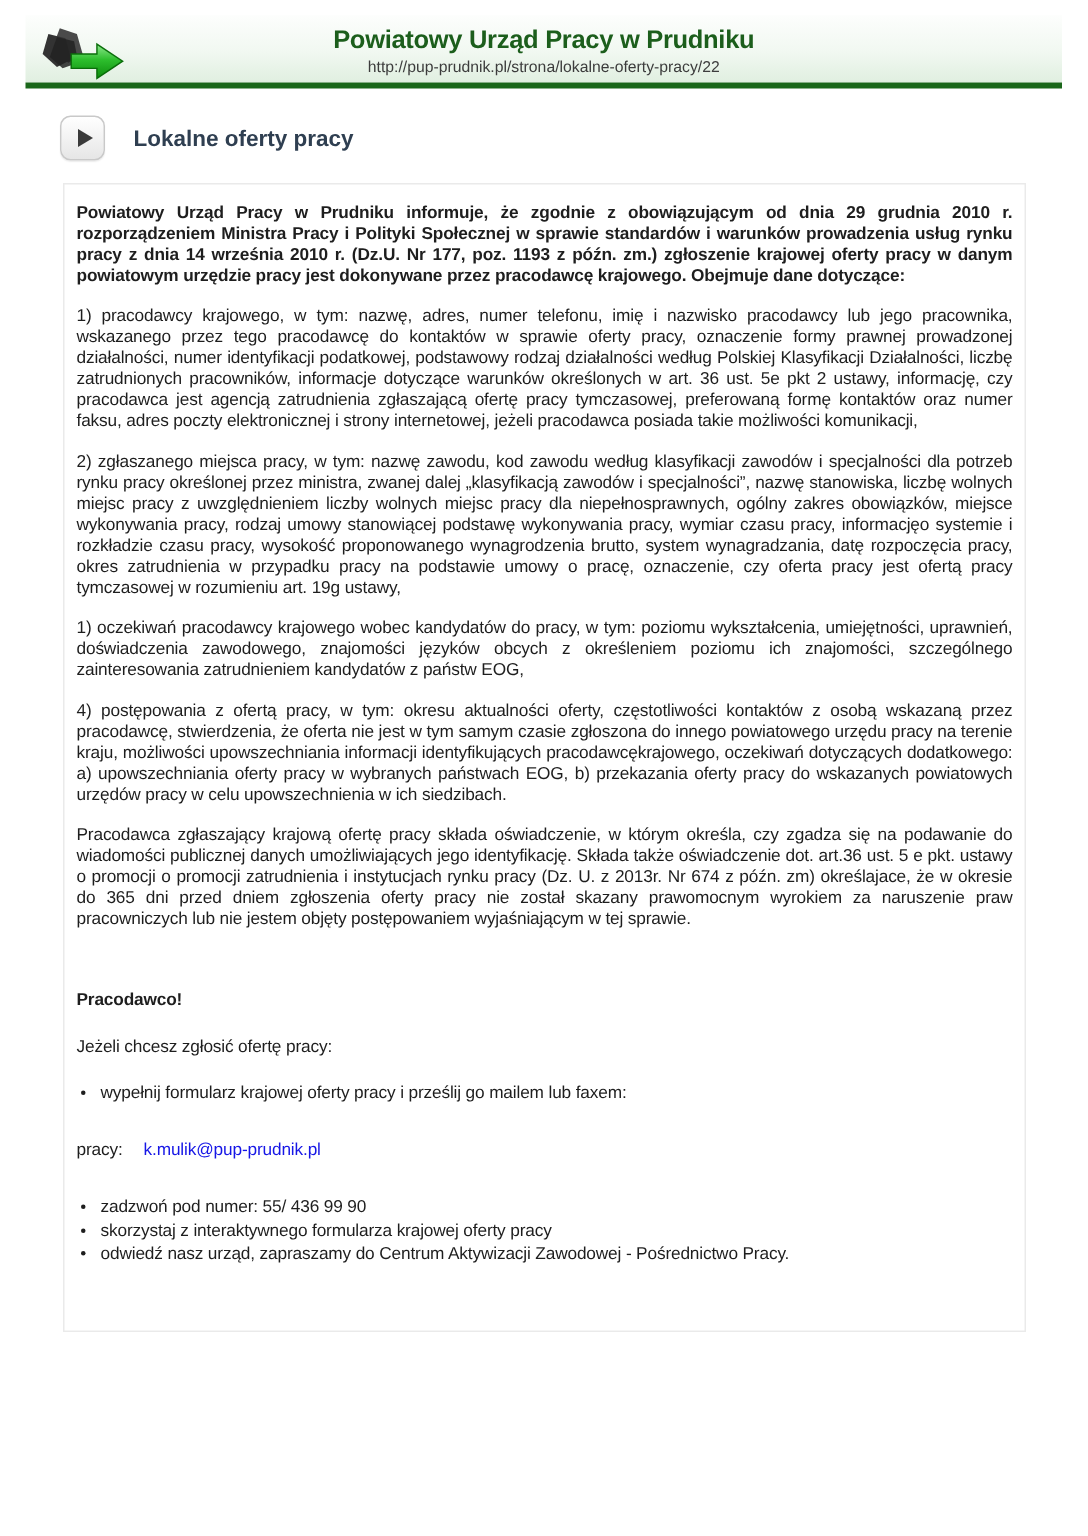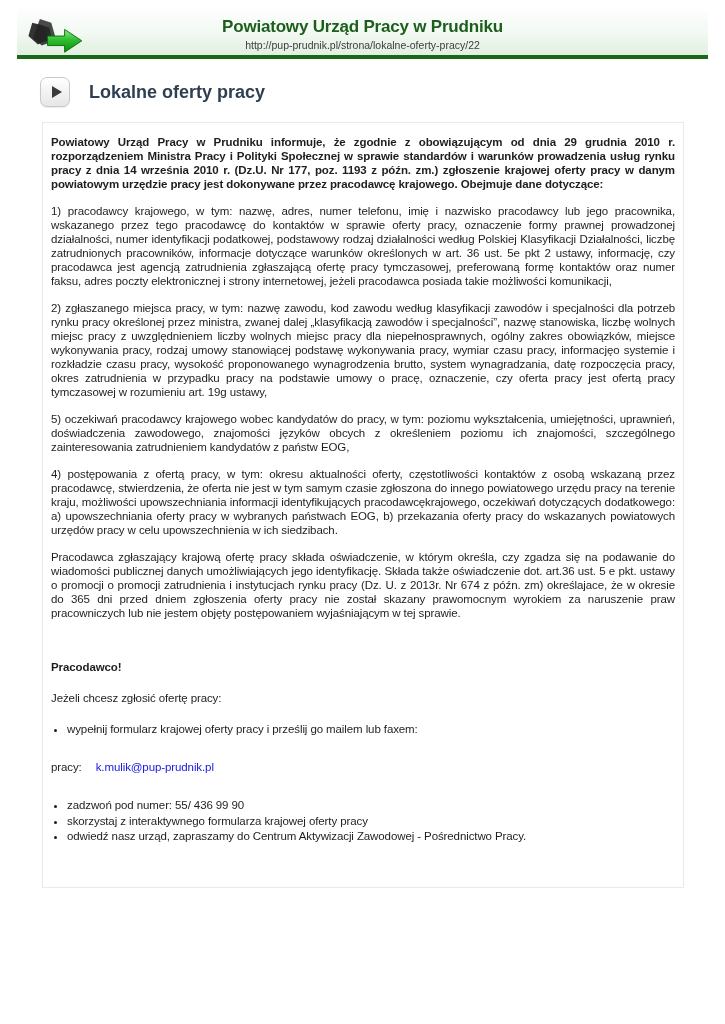--- a/index.html
+++ b/index.html
@@ -53,21 +53,21 @@
   }
   .play-tri {
     width: 0; height: 0;
     border-left: 10px solid #3a3a3a;
     border-top: 6px solid transparent;
     border-bottom: 6px solid transparent;
     margin-left: 3px;
   }
   .section-label {
     margin-left: 19px;
-    font-size: 18px;
+    font-size: 15px;
     font-weight: bold;
     color: #2f3f51;
   }
   
   .content-box {
     margin: 15px 41px 8px 42px;
     min-height: 766px;
     border: 1px solid #eaeaea;
     padding: 12px 8px 18px 8px;
     font-size: 11.5px;
@@ -111,21 +111,21 @@
   <div class="play-btn">
     <span class="play-tri"></span>
   </div>
   <span class="section-label">Lokalne oferty pracy</span>
 </div>
 
 <main class="content-box">
   <p class="intro">Powiatowy Urząd Pracy w Prudniku informuje, że zgodnie z obowiązującym od dnia 29 grudnia 2010 r. rozporządzeniem Ministra Pracy i Polityki Społecznej w sprawie standardów i warunków prowadzenia usług rynku pracy z dnia 14 września 2010 r. (Dz.U. Nr 177, poz. 1193 z późn. zm.) zgłoszenie krajowej oferty pracy w danym powiatowym urzędzie pracy jest dokonywane przez pracodawcę krajowego. Obejmuje dane dotyczące:</p>
   <p>1) pracodawcy krajowego, w tym: nazwę, adres, numer telefonu, imię i nazwisko pracodawcy lub jego pracownika, wskazanego przez tego pracodawcę do kontaktów w sprawie oferty pracy, oznaczenie formy prawnej prowadzonej działalności, numer identyfikacji podatkowej, podstawowy rodzaj działalności według Polskiej Klasyfikacji Działalności, liczbę zatrudnionych pracowników, informacje dotyczące warunków określonych w art. 36 ust. 5e pkt 2 ustawy, informację, czy pracodawca jest agencją zatrudnienia zgłaszającą ofertę pracy tymczasowej, preferowaną formę kontaktów oraz numer faksu, adres poczty elektronicznej i strony internetowej, jeżeli pracodawca posiada takie możliwości komunikacji,</p>
   <p>2) zgłaszanego miejsca pracy, w tym: nazwę zawodu, kod zawodu według klasyfikacji zawodów i specjalności dla potrzeb rynku pracy określonej przez ministra, zwanej dalej „klasyfikacją zawodów i specjalności”, nazwę stanowiska, liczbę wolnych miejsc pracy z uwzględnieniem liczby wolnych miejsc pracy dla niepełnosprawnych, ogólny zakres obowiązków, miejsce wykonywania pracy, rodzaj umowy stanowiącej podstawę wykonywania pracy, wymiar czasu pracy, informacjęo systemie i rozkładzie czasu pracy, wysokość proponowanego wynagrodzenia brutto, system wynagradzania, datę rozpoczęcia pracy, okres zatrudnienia w przypadku pracy na podstawie umowy o pracę, oznaczenie, czy oferta pracy jest ofertą pracy tymczasowej w rozumieniu art. 19g ustawy,</p>
-  <p>5) oczekiwań pracodawcy krajowego wobec kandydatów do pracy, w tym: poziomu wykształcenia, umiejętności, uprawnień, doświadczenia zawodowego, znajomości języków obcych z określeniem poziomu ich znajomości, szczególnego zainteresowania zatrudnieniem kandydatów z państw EOG,</p>
+  <p>1) oczekiwań pracodawcy krajowego wobec kandydatów do pracy, w tym: poziomu wykształcenia, umiejętności, uprawnień, doświadczenia zawodowego, znajomości języków obcych z określeniem poziomu ich znajomości, szczególnego zainteresowania zatrudnieniem kandydatów z państw EOG,</p>
   <p>4) postępowania z ofertą pracy, w tym: okresu aktualności oferty, częstotliwości kontaktów z osobą wskazaną przez pracodawcę, stwierdzenia, że oferta nie jest w tym samym czasie zgłoszona do innego powiatowego urzędu pracy na terenie kraju, możliwości upowszechniania informacji identyfikujących pracodawcękrajowego, oczekiwań dotyczących dodatkowego: a) upowszechniania oferty pracy w wybranych państwach EOG, b) przekazania oferty pracy do wskazanych powiatowych urzędów pracy w celu upowszechnienia w ich siedzibach.</p>
   <p>Pracodawca zgłaszający krajową ofertę pracy składa oświadczenie, w którym określa, czy zgadza się na podawanie do wiadomości publicznej danych umożliwiających jego identyfikację. Składa także oświadczenie dot. art.36 ust. 5 e pkt. ustawy o promocji o promocji zatrudnienia i instytucjach rynku pracy (Dz. U. z 2013r. Nr 674 z późn. zm) określajace, że w okresie do 365 dni przed dniem zgłoszenia oferty pracy nie został skazany prawomocnym wyrokiem za naruszenie praw pracowniczych lub nie jestem objęty postępowaniem wyjaśniającym w tej sprawie.</p>
 
   <p class="employer-heading">Pracodawco!</p>
   <p class="lead-line">Jeżeli chcesz zgłosić ofertę pracy:</p>
 
   <ul class="single-bullet">
     <li>wypełnij formularz krajowej oferty pracy i prześlij go mailem lub faxem:</li>
   </ul>
 

